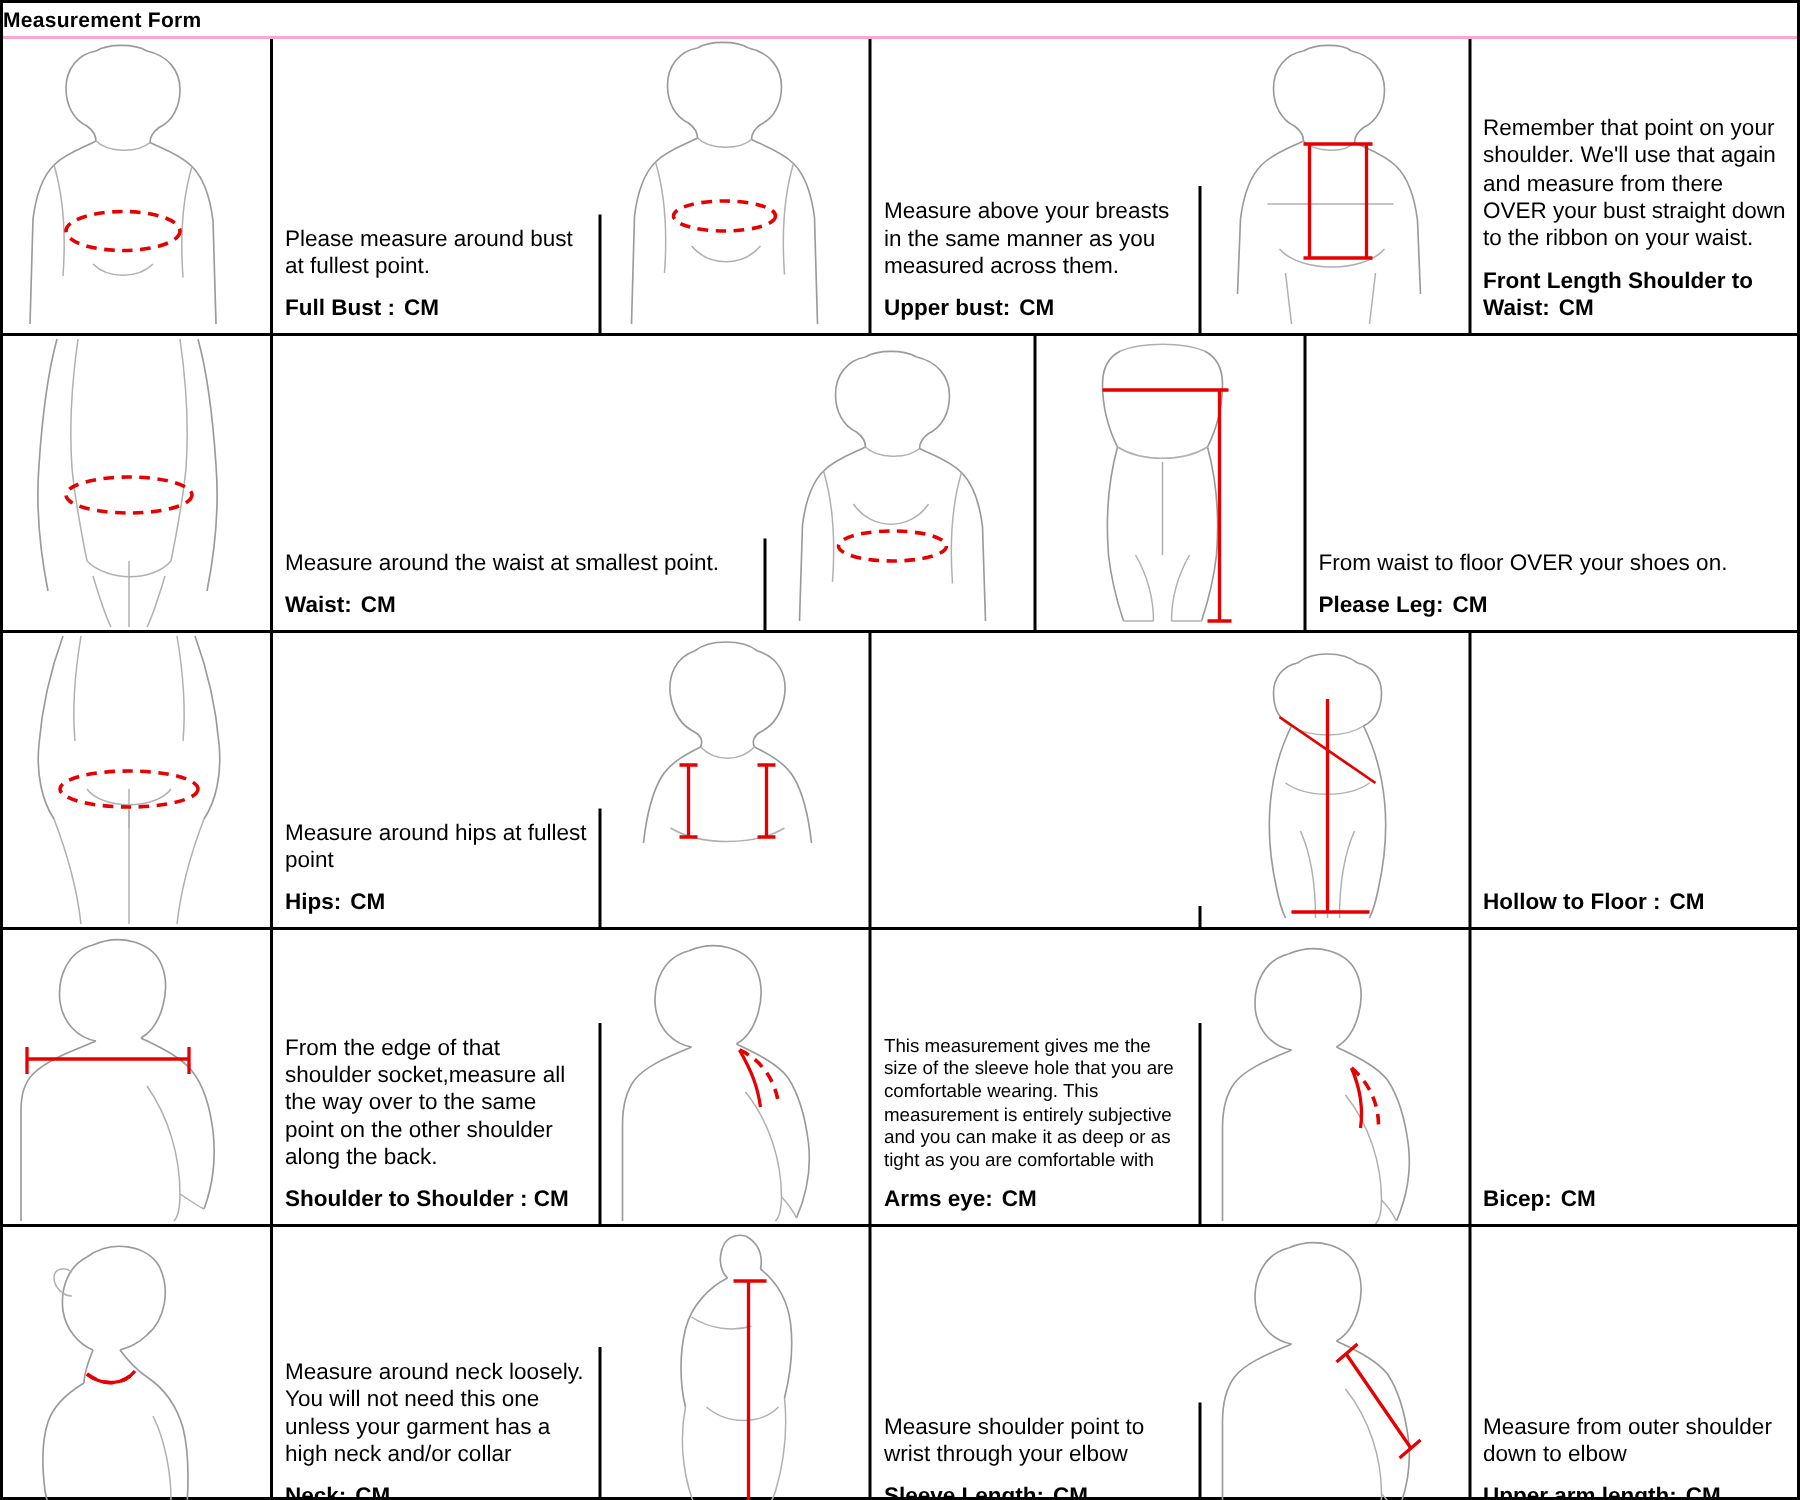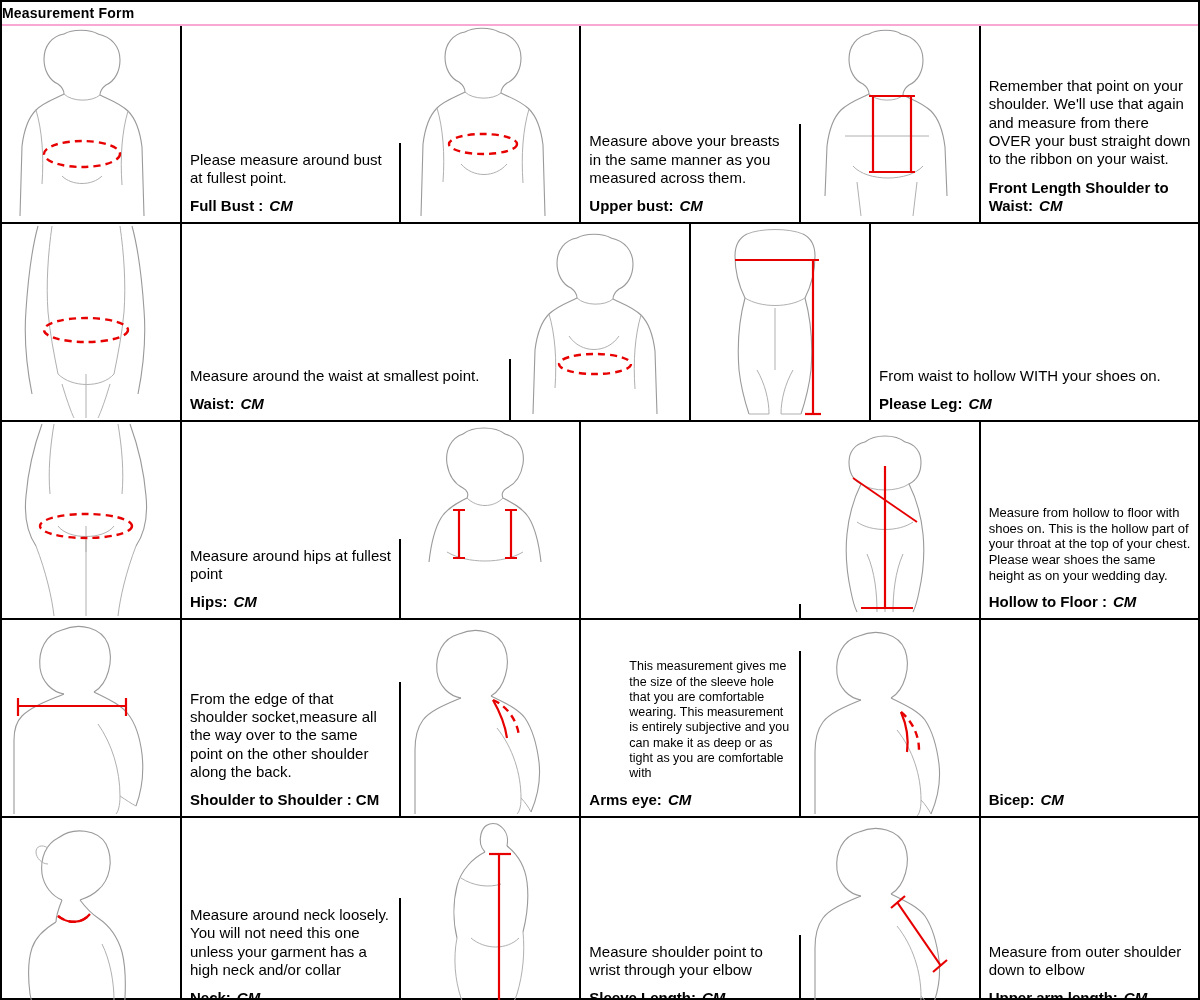--- a/index.html
+++ b/index.html
@@ -69,29 +69,28 @@
     line-height: 1.22;
     margin: 0 0 10px 0;
   }
   .desc.small {
     font-size: 13px;
     line-height: 1.2;
   }
   .desc.xsmall {
     font-size: 12.5px;
     line-height: 1.22;
-    margin-left: 40px;
   }
   .label {
     font-size: 15px;
     font-weight: bold;
     margin: 0;
     line-height: 1.25;
   }
-  .label .unit { padding-left: 6px; font-style: italic; }
+  .label .unit { padding-left: 6px; }
   svg { display: block; }
   .ln { fill: none; stroke: #9a9a9a; stroke-width: 1.1; }
   .ln2 { fill: none; stroke: #b0b0b0; stroke-width: 1; }
   .red { fill: none; stroke: #e60000; stroke-width: 2.2; }
   .reddash { fill: none; stroke: #e60000; stroke-width: 2.4; stroke-dasharray: 7 5; }
   .redthin { fill: none; stroke: #e60000; stroke-width: 1.8; }
 </style>
 </head>
 <body>
 
@@ -194,21 +193,21 @@
           <path class="ln2" d="M54 74 C70 84 98 84 114 74"></path>
           <path class="ln2" d="M84 84 L84 146"></path>
           <path class="ln2" d="M66 146 C74 160 78 176 78 190 M102 146 C94 160 90 176 90 190"></path>
           <path class="ln2" d="M58 190 L78 190 M90 190 L110 190"></path>
           <path class="red" d="M44 36 L128 36"></path>
           <path class="red" d="M122 36 L122 190"></path>
           <path class="red" d="M114 190 L130 190"></path>
         </svg>
       </div>
       <div class="cell-txt last">
-        <p class="desc">From waist to hollow WITH your shoes on.</p>
+        <p class="desc">From waist to floor OVER your shoes on.</p>
         <p class="label"><span>Please Leg:</span><span class="unit">CM</span></p>
       </div>
     </div>
 
     <div class="row">
       <div class="cell-fig">
         <svg width="178" height="196" viewBox="0 0 178 196">
           <path class="ln" d="M40 2 C32 24 26 50 24 74 C22 94 26 112 34 124"></path>
           <path class="ln" d="M128 2 C136 24 142 50 144 74 C146 94 142 112 134 124"></path>
           <path class="ln2" d="M52 2 C48 26 46 50 48 72"></path>
@@ -248,21 +247,20 @@
           <path class="ln2" d="M60 62 C72 70 96 70 108 62"></path>
           <path class="ln2" d="M56 100 C70 110 98 110 112 100"></path>
           <path class="ln2" d="M84 70 L84 190"></path>
           <path class="ln2" d="M66 132 C74 150 76 172 76 190 M102 132 C94 150 92 172 92 190"></path>
           <path class="red" d="M84 44 L84 186"></path>
           <path class="red" d="M60 186 L112 186"></path>
           <path class="redthin" d="M52 56 L116 100"></path>
         </svg>
       </div>
       <div class="cell-txt last">
-        <p class="desc small">Measure from hollow to floor with shoes on. This is the hollow part of your throat at the top of your chest. Please wear shoes the same height as on your wedding day.</p>
         <p class="label"><span>Hollow to Floor :</span><span class="unit">CM</span></p>
       </div>
     </div>
 
     <div class="row">
       <div class="cell-fig">
         <svg width="178" height="196" viewBox="0 0 178 196">
           <path class="ln" d="M60 10 C44 14 36 30 38 48 C40 62 50 72 62 74"></path>
           <path class="ln" d="M60 10 C78 2 100 8 106 24 C112 40 106 64 92 72"></path>
           <path class="ln" d="M62 74 C48 80 30 86 20 96 C14 102 12 110 12 120 L12 194"></path>

